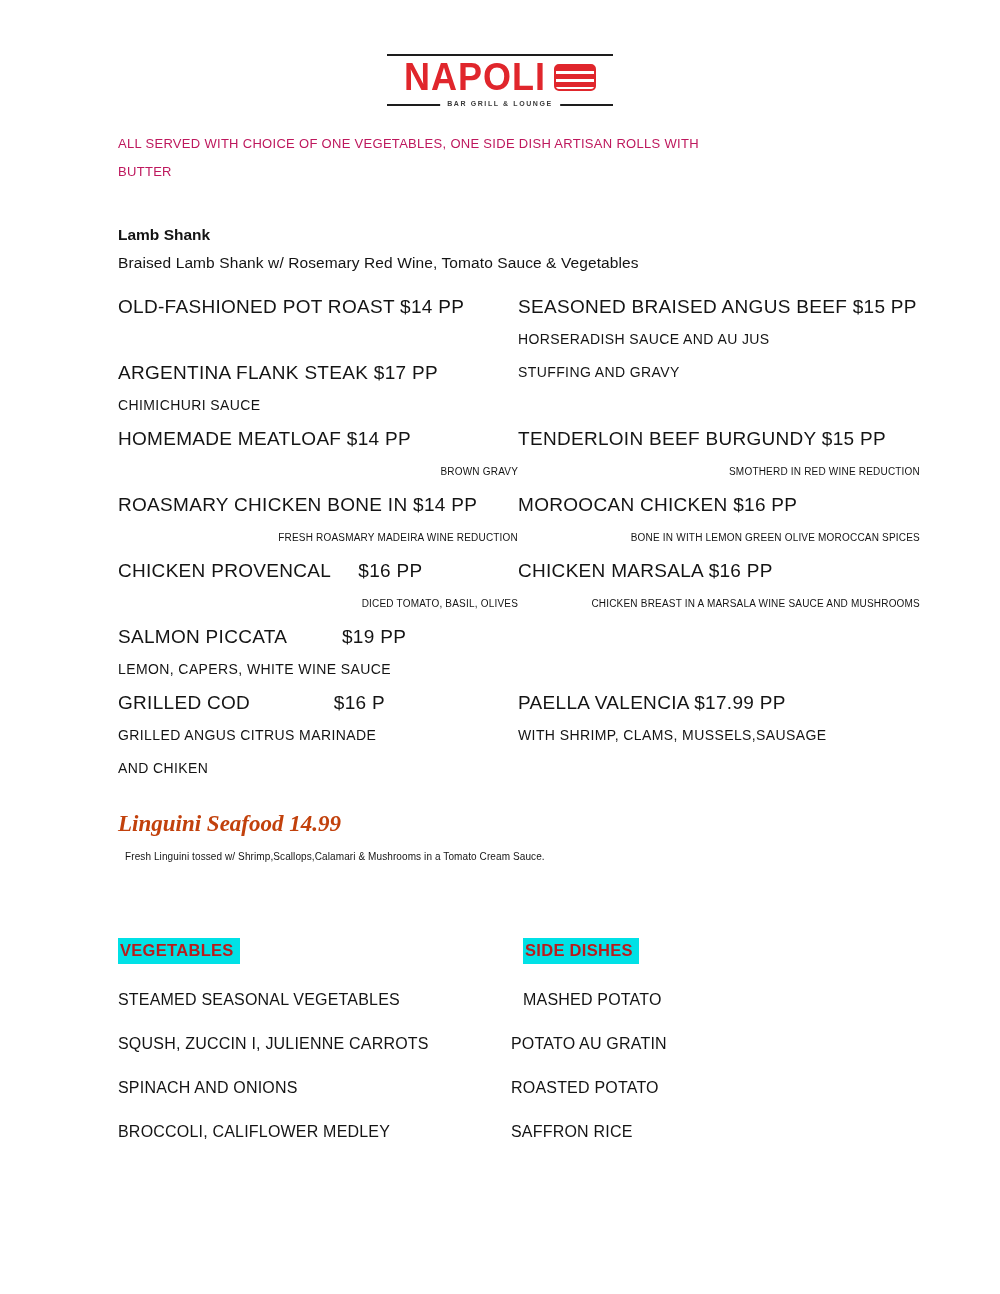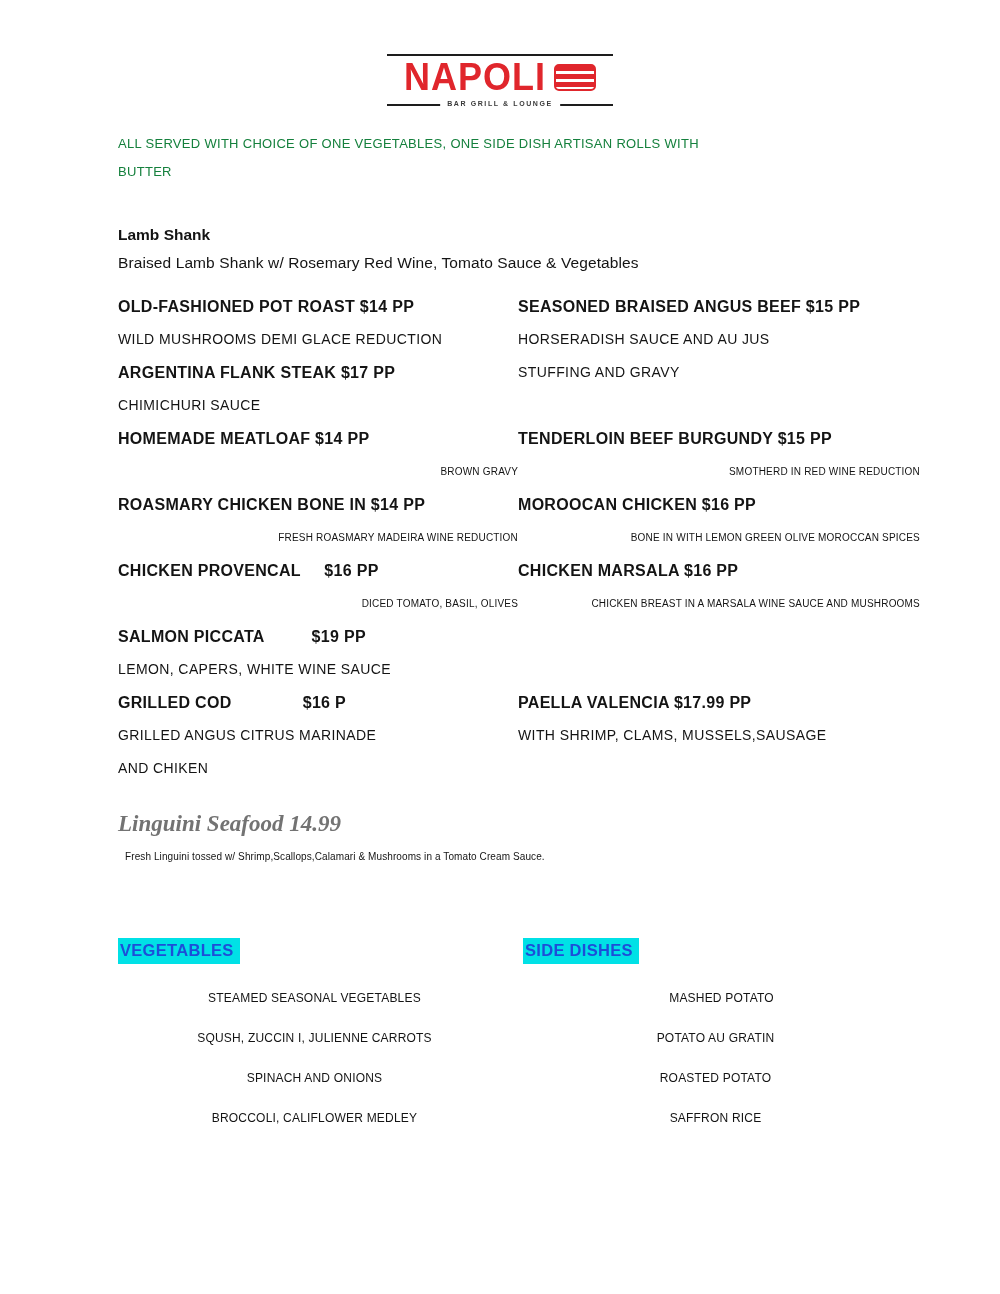--- a/index.html
+++ b/index.html
@@ -14,41 +14,41 @@
   .brand { color:#e0262c; font-weight:700; font-size:36px; line-height:1; letter-spacing:1px; transform:scaleY(1.06); }
   .grill-icon { width:42px; height:27px; flex:0 0 auto; border:2px solid #e0262c; border-radius:5px;
                 background:repeating-linear-gradient(180deg,#e0262c 0 5px,#ffffff 5px 8px); }
   .logo-bottom { position:relative; height:13px; }
   .logo-bottom .logo-rule-bottom { position:absolute; left:0; right:0; top:5px; height:2px; background:#1d1d1d; }
   .tagline { position:absolute; left:50%; top:1px; transform:translateX(-50%); background:#ffffff;
              padding:0 7px; font-size:7px; font-weight:700; letter-spacing:1.6px; color:#3a3a3a; white-space:nowrap; }
 
   
   .content { padding:0 80px 0 118px; }
-  .intro { margin-top:18px; font-size:13px; letter-spacing:0.3px; line-height:28px; color:#15803d; }
+  .intro { margin-top:18px; font-size:13px; letter-spacing:0.3px; line-height:28px; color:#be185d; }
 
   .featured { margin-top:40px; }
   .featured-name { font-size:15.5px; font-weight:700; }
   .featured-desc { font-size:15.5px; margin-top:10px; letter-spacing:0.1px; }
 
   .entrees { margin-top:18px; }
   .menu-row { display:grid; grid-template-columns:400px 1fr; }
-  .item-title { font-size:16px; font-weight:700; letter-spacing:0.3px; line-height:33px; white-space:pre-wrap; }
+  .item-title { font-size:19px; font-weight:400; letter-spacing:0.3px; line-height:33px; white-space:pre-wrap; }
   .item-desc  { font-size:14px; font-weight:400; letter-spacing:0.4px; line-height:33px; white-space:pre-wrap; }
   .item-desc.small { font-size:10px; letter-spacing:0.2px;text-align:right; }
 
   .pasta { margin-top:26px; }
-  .pasta-title { font-family:"Liberation Serif", serif; font-style:italic; font-weight:700; font-size:23px; color:#737373; }
+  .pasta-title { font-family:"Liberation Serif", serif; font-style:italic; font-weight:700; font-size:23px; color:#c2410c; }
   .pasta-desc { margin-top:14px; padding-left:7px; font-size:10px; letter-spacing:0.1px; }
 
   .sides { margin-top:76px; display:grid; grid-template-columns:393px 1fr; }
-  .side-header { display:inline-block; background:#00e1e6; color:#1d4ed8; font-weight:700; font-size:16.5px;
+  .side-header { display:inline-block; background:#00e1e6; color:#b91c1c; font-weight:700; font-size:16.5px;
                  letter-spacing:0.3px; padding:3px 6px 4px 2px; }
   .side-header-row { margin-bottom:27px; }
-  .side-item { font-size:12px; letter-spacing:0.2px; margin-bottom:26px; white-space:pre-wrap;text-align:center; }
+  .side-item { font-size:16px; letter-spacing:0.2px; margin-bottom:26px; white-space:pre-wrap; }
   .indent-12 { margin-left:12px; }
 </style>
 </head>
 <body>
 
 <div class="page">
 
   <div class="logo-wrap">
     <div class="logo-rule-top"></div>
     <div class="logo-main">
@@ -71,21 +71,20 @@
     <div class="featured">
       <div class="featured-name">Lamb Shank</div>
       <div class="featured-desc">Braised Lamb Shank w/ Rosemary Red Wine, Tomato Sauce &amp; Vegetables</div>
     </div>
 
     <div class="entrees">
 
       <div class="menu-row">
         <div>
           <div class="item-title">OLD-FASHIONED POT ROAST $14 PP</div>
-          <div class="item-desc">WILD MUSHROOMS DEMI GLACE REDUCTION</div>
         </div>
         <div>
           <div class="item-title">SEASONED BRAISED ANGUS BEEF $15 PP</div>
           <div class="item-desc">HORSERADISH SAUCE AND AU JUS</div>
         </div>
       </div>
 
       <div class="menu-row">
         <div>
           <div class="item-title">ARGENTINA FLANK STEAK $17 PP</div>

